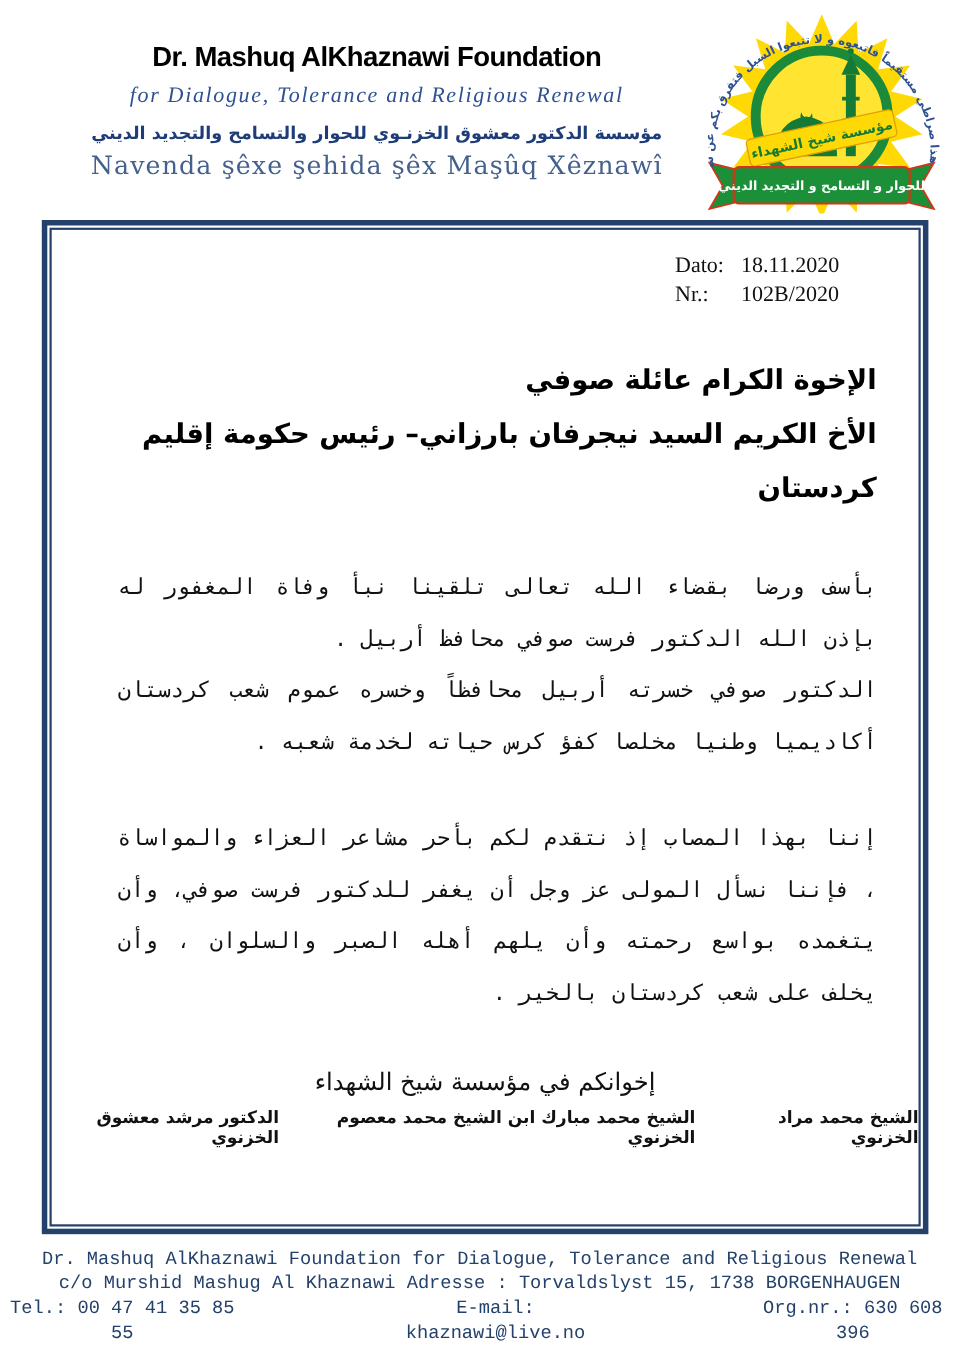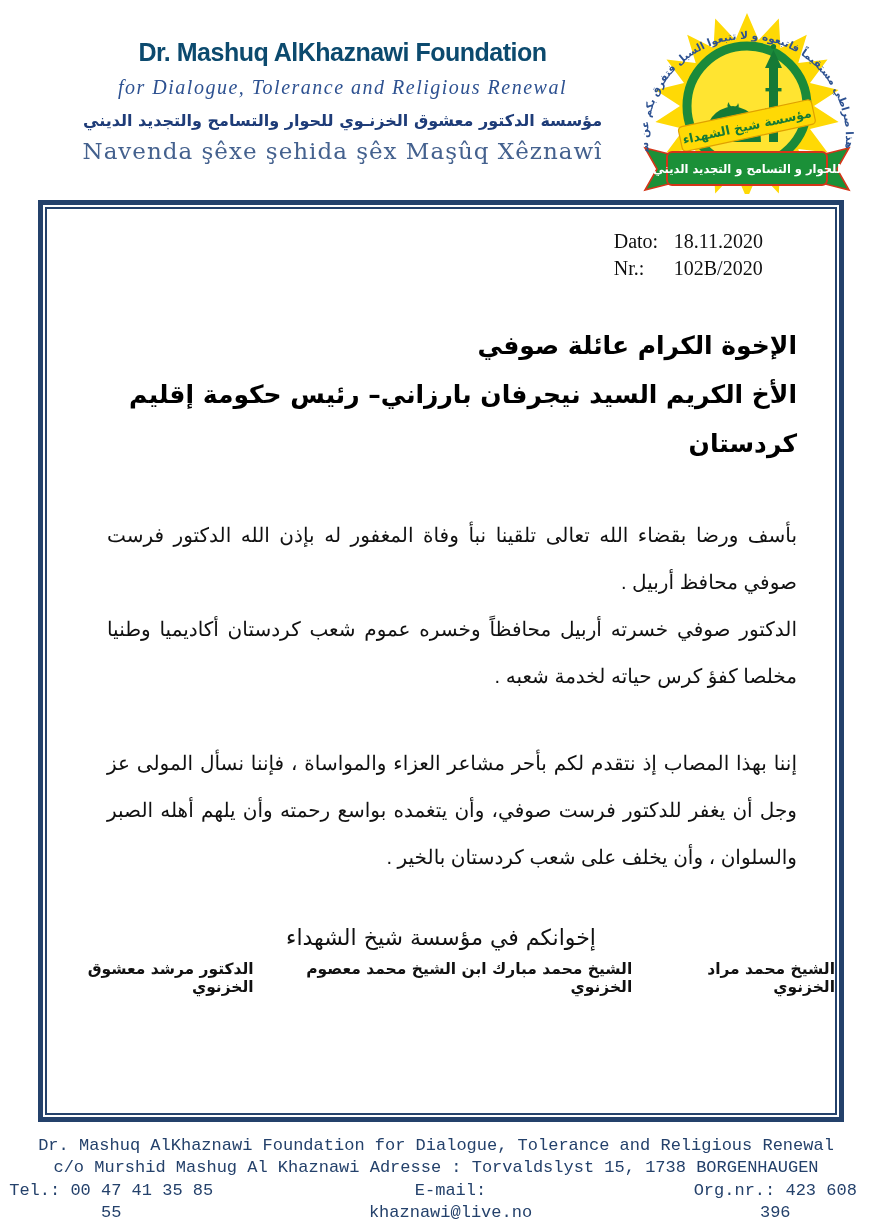--- a/index.html
+++ b/index.html
@@ -2,21 +2,21 @@
 <html><head>
 <meta charset="utf-8">
 <style>
   html,body{margin:0;padding:0;background:#ffffff;}
   .page{position:relative;width:872px;height:1228px;background:#fff;overflow:hidden;
         font-family:"Liberation Serif",serif;}
 
   
   .header-text{position:absolute;left:55px;top:38px;width:575px;text-align:center;}
   .h-title{font-family:"Liberation Sans",sans-serif;font-weight:bold;font-size:25px;
-           letter-spacing:-0.5px;color:#0c4a6e;}
+           letter-spacing:-0.5px;color:#000000;}
   .h-sub{font-family:"Liberation Serif",serif;font-style:italic;font-size:20px;
          color:#2d5191;margin-top:9px;letter-spacing:1.5px;}
   .h-ar{direction:rtl;font-family:"DejaVu Sans",sans-serif;font-weight:bold;font-size:16px;
         color:#1e3c78;margin-top:12px;}
   .h-ku{font-family:"DejaVu Serif",serif;font-size:23px;color:#44618e;margin-top:8px;
         letter-spacing:1px;}
   .logo{position:absolute;left:628px;top:2px;width:238px;height:192px;}
   .logo svg{width:100%;height:100%;display:block;}
 
   
@@ -24,21 +24,21 @@
                     border:5px solid #24416b;}
   .letter-box-inner{position:absolute;inset:2px;border:2px solid #24416b;
                     padding:0;overflow:hidden;}
   .date-block{width:fit-content;margin:19px 72px 0 auto;font-size:20px;color:#111;
               line-height:1.35;}
   .dlabel{display:inline-block;width:60px;}
   .letter-title{direction:rtl;text-align:right;padding:0 38px 0 55px;margin-top:40px;
                 font-family:"DejaVu Sans",sans-serif;font-weight:bold;font-size:25px;
                 line-height:1.95;color:#000;}
   .body-par{direction:rtl;text-align:justify;text-align-last:right;margin:0;
-            padding:0 38px 0 60px;font-family:Liberation Sans, sans-serif;font-size:20px;
+            padding:0 38px 0 60px;font-family:Liberation Mono, monospace;font-size:20px;
             line-height:2.35;color:#111;}
   .par1{margin-top:44px;}
   .par3{margin-top:40px;}
   .closing{direction:rtl;text-align:center;margin-top:44px;
            font-family:"DejaVu Sans",sans-serif;font-size:22px;color:#111;}
   .signatories{direction:rtl;display:flex;justify-content:center;gap:30px;margin-top:10px;
                font-family:"DejaVu Sans",sans-serif;font-weight:bold;font-size:15.5px;color:#111;}
 
   
   .footer{position:absolute;left:0;top:1135px;width:872px;text-align:center;
@@ -131,17 +131,17 @@
 
     </div>
   </div>
 
   <div class="footer">
     <div>Dr. Mashuq AlKhaznawi Foundation for Dialogue, Tolerance and Religious Renewal</div>
     <div>c/o Murshid Mashug Al Khaznawi Adresse : Torvaldslyst 15, 1738 BORGENHAUGEN</div>
     <div class="footer-row3">
       <span>Tel.: 00 47 41 35 85 55</span>
       <span>E-mail: khaznawi@live.no</span>
-      <span>Org.nr.: 423 608 396</span>
+      <span>Org.nr.: 630 608 396</span>
     </div>
   </div>
 
 </div>
 
 </body></html>

